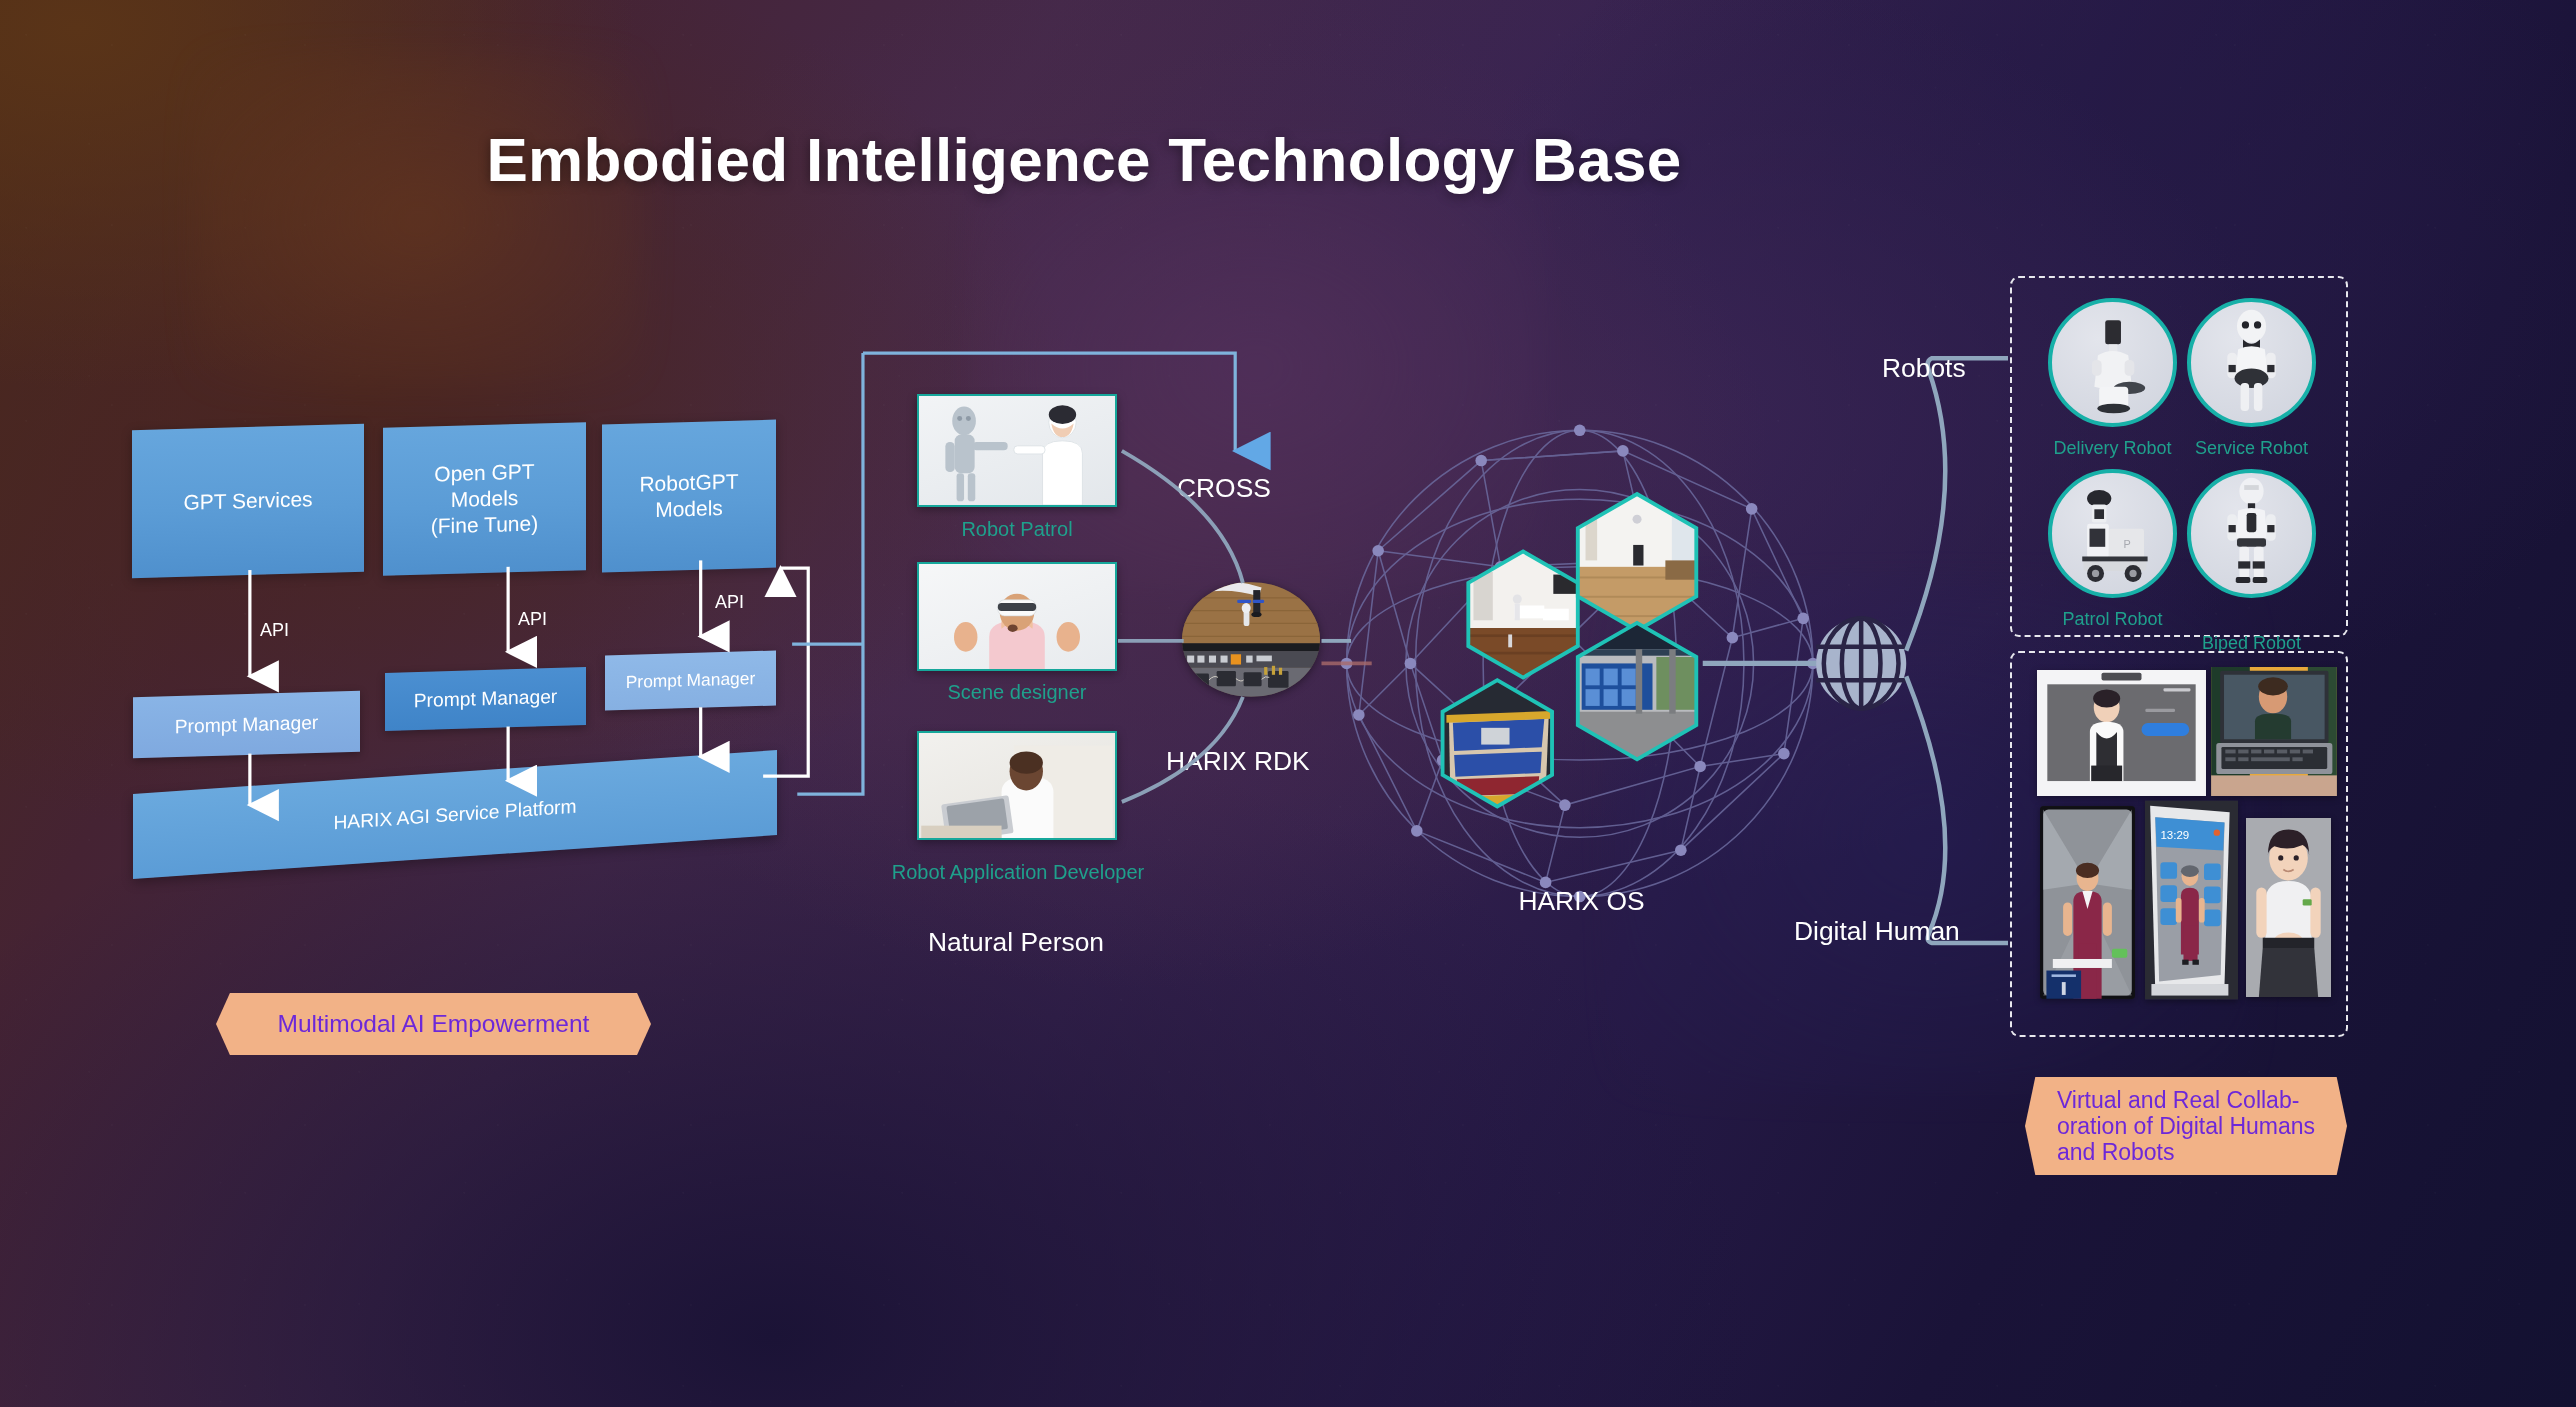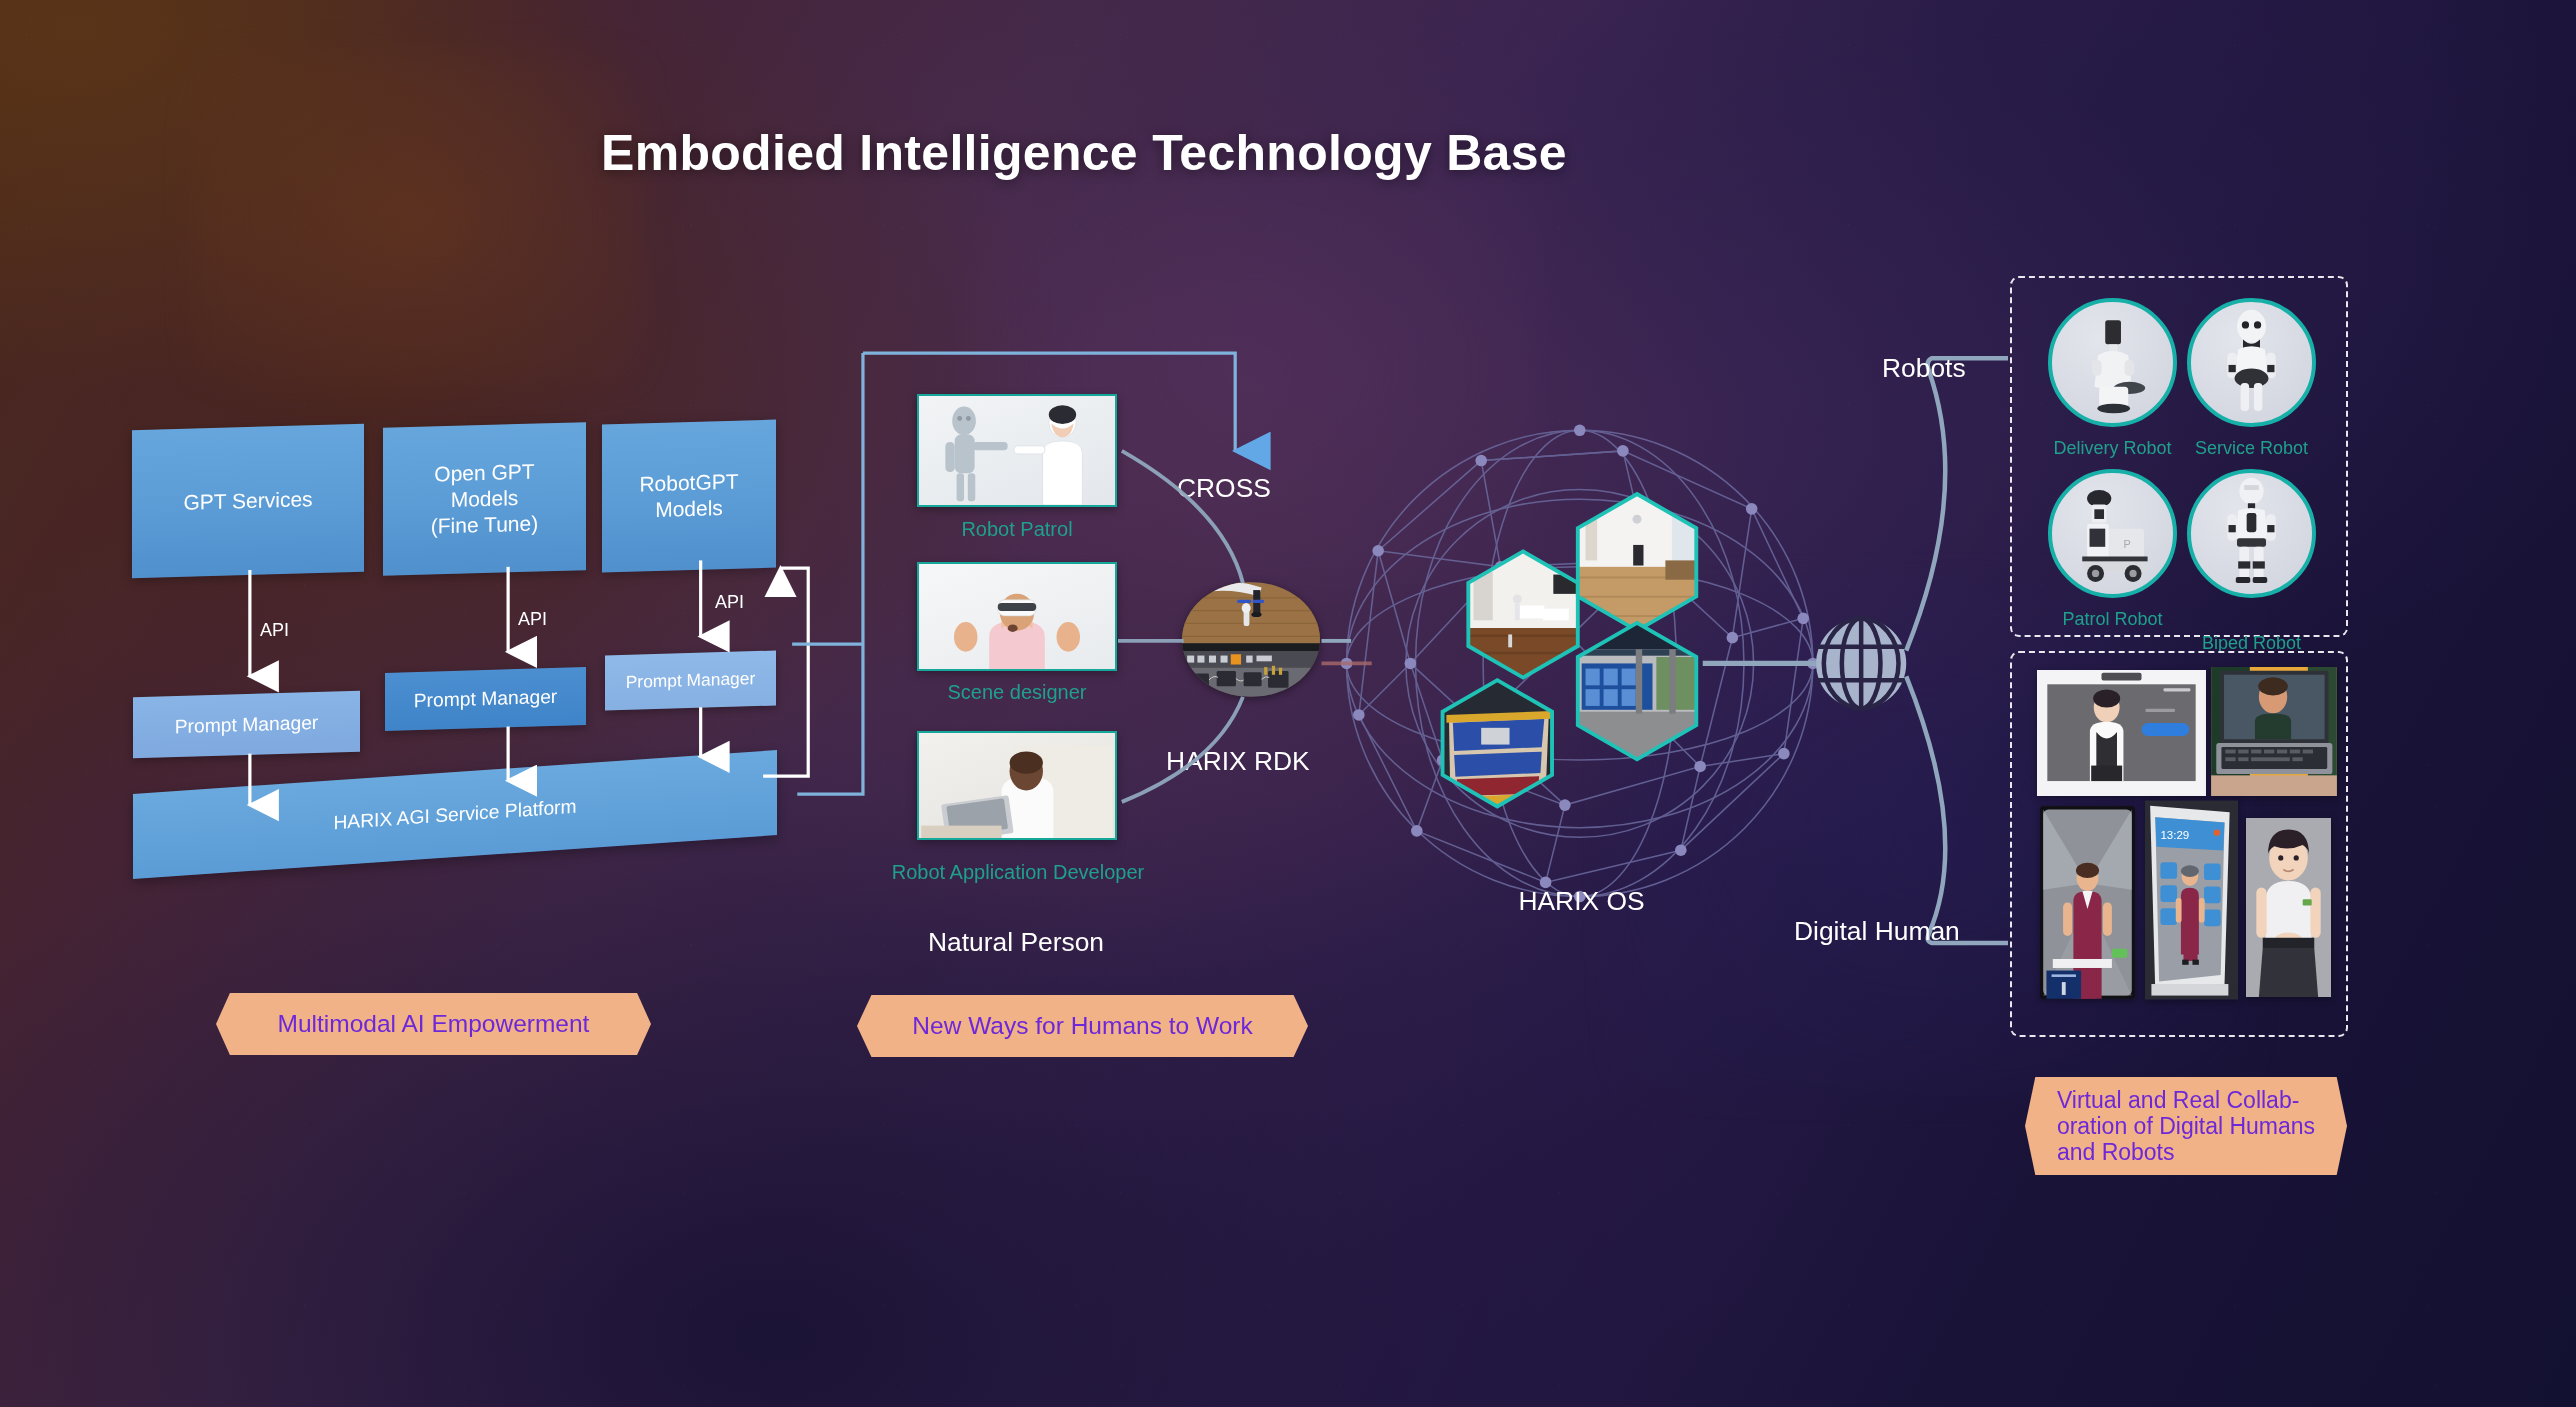--- a/index.html
+++ b/index.html
@@ -25,21 +25,21 @@
       radial-gradient(circle at 76% 74%, rgba(255,255,255,.020) 0 0.6px, transparent 1.3px),
       radial-gradient(circle at 90% 40%, rgba(255,255,255,.024) 0 0.6px, transparent 1.3px);
     background-size:219px 193px,270px 232px,193px 180px,322px 270px,245px 219px;
     opacity:.8;pointer-events:none;
   }
   .vglow{position:absolute;pointer-events:none;filter:blur(16.7px);}
 
   
   #title{
     position:absolute;left:0;top:124px;width:2168px;text-align:center;
-    color:#ffffff;font-size:50px;font-weight:bold;letter-spacing:0.3px;
+    color:#ffffff;font-size:62px;font-weight:bold;letter-spacing:0.3px;
     text-shadow:0 1.9px 11.6px rgba(0,0,0,.45);
   }
 
   
   .topbox{
     position:absolute;background:linear-gradient(180deg,#66a6dd 0%,#5b9cd6 55%,#4f90cd 100%);
     color:#fff;display:flex;align-items:center;justify-content:center;text-align:center;
     font-size:21px;line-height:1.24;box-shadow:0 2.6px 10.3px rgba(0,0,0,.28);
   }
   .pmbox{
@@ -644,23 +644,20 @@
       <rect x="26" y="186" width="80" height="16" fill="#23242a"></rect>
       <path d="M26 202 L106 202 L112 278 L20 278 Z" fill="#32333a"></path>
       <rect x="88" y="126" width="14" height="10" rx="2" fill="#63a84a"></rect>
     </svg>
   </div>
 
   <div class="ribbon" style="left:216px;top:993px;width:435px;height:62px;font-size:24.5px;">
     <span>Multimodal AI Empowerment</span>
   </div>
 
-  <div class="ribbon" style="left:857px;top:995px;width:451px;height:62px;font-size:24.5px;">
-    <span>New Ways for Humans to Work</span>
-  </div>
 
   <div class="ribbon" style="left:2025px;top:1077px;width:322px;height:98px;font-size:23px;">
     <span>
       <span>Virtual and Real Collab-</span><br>
       <span>oration of Digital Humans</span><br>
       <span>and Robots</span>
     </span>
   </div>
 </div>
 

